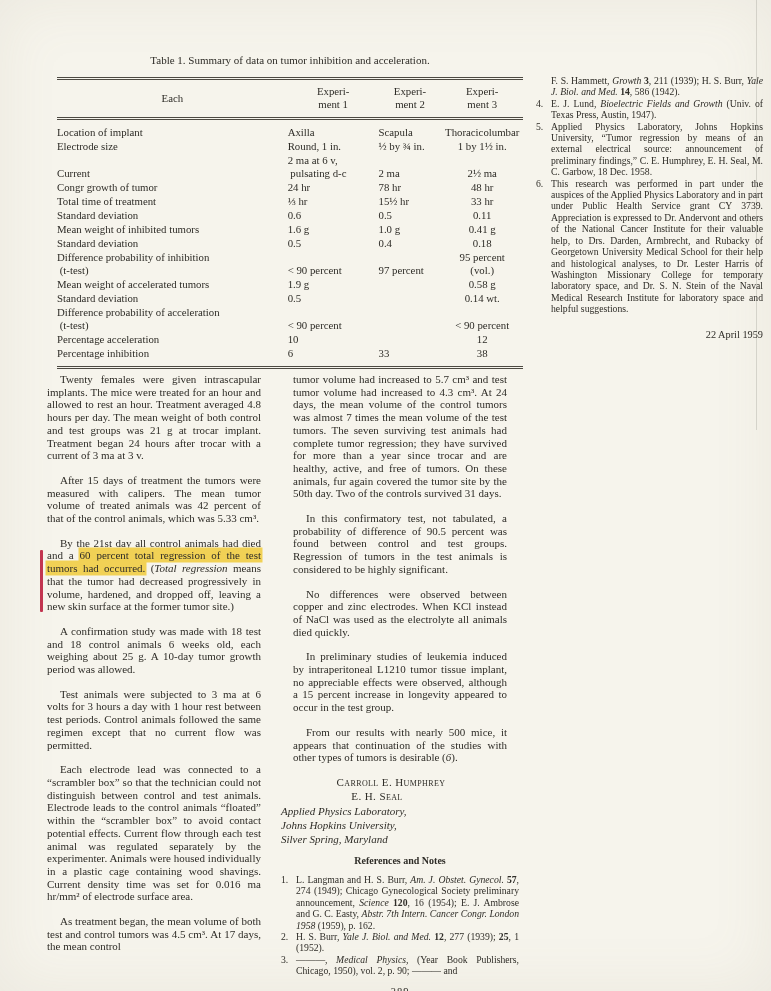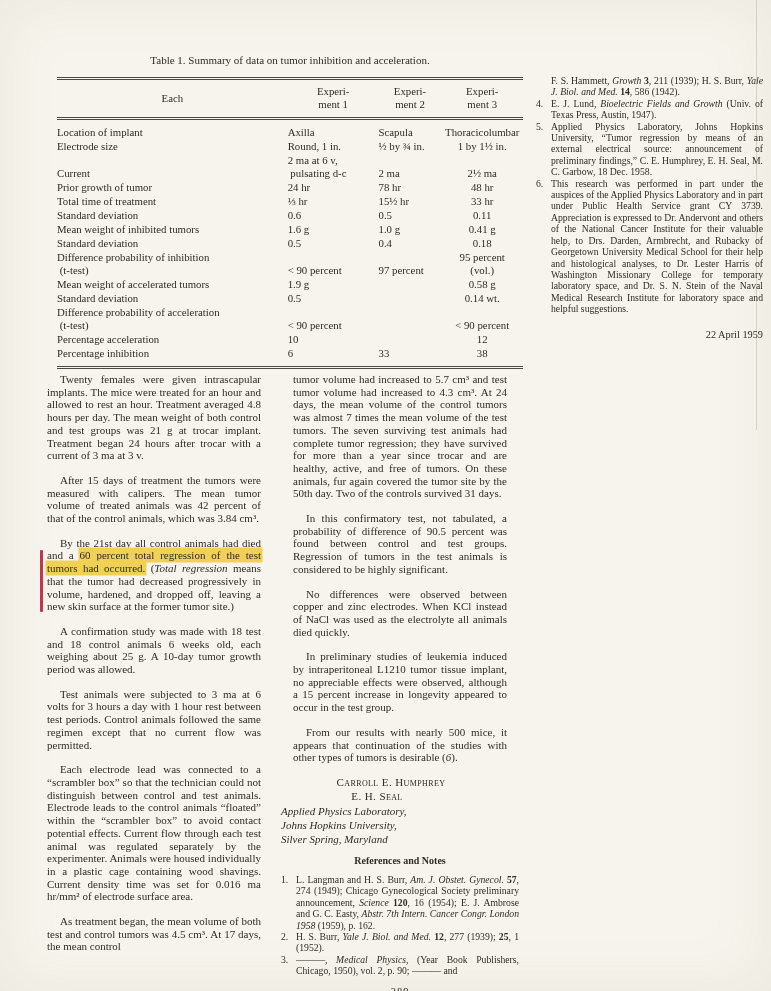--- a/index.html
+++ b/index.html
@@ -127,21 +127,21 @@
           <td class="c-e3">1 by 1½ in.</td>
         </tr>
         <tr>
           <td class="c-label">Current</td>
           <td class="c-e1">2 ma at 6 v,
  pulsating d-c</td>
           <td class="c-e2">2 ma</td>
           <td class="c-e3">2½ ma</td>
         </tr>
         <tr>
-          <td class="c-label">Prior growth of tumor</td>
+          <td class="c-label">Congr growth of tumor</td>
           <td class="c-e1">24 hr</td>
           <td class="c-e2">78 hr</td>
           <td class="c-e3">48 hr</td>
         </tr>
         <tr>
           <td class="c-label">Total time of treatment</td>
           <td class="c-e1">⅓ hr</td>
           <td class="c-e2">15½ hr</td>
           <td class="c-e3">33 hr</td>
         </tr>
@@ -221,21 +221,21 @@
     </div>
     <div class="ref">
       <span class="ref-num">6.</span>
       <span class="ref-body"><span class="seg">This research was performed in part under the auspices of the Applied Physics Laboratory and in part under Public Health Service grant CY 3739. Appreciation is expressed to Dr. Andervont and others of the National Cancer Institute for their valuable help, to Drs. Darden, Armbrecht, and Rubacky of Georgetown University Medical School for their help and histological analyses, to Dr. Lester Harris of Washington Missionary College for temporary laboratory space, and Dr. S. N. Stein of the Naval Medical Research Institute for laboratory space and helpful suggestions.</span></span>
     </div>
     <div class="refs-date">22 April 1959</div>
   </div>
 
   <div class="col col-left">
     <p><span class="seg">Twenty females were given intrascapular implants. The mice were treated for an hour and allowed to rest an hour. Treatment averaged 4.8 hours per day. The mean weight of both control and test groups was 21 g at trocar implant. Treatment began 24 hours after trocar with a current of 3 ma at 3 v.</span></p>
-    <p><span class="seg">After 15 days of treatment the tumors were measured with calipers. The mean tumor volume of treated animals was 42 percent of that of the control animals, which was 3.84 cm³.</span></p>
+    <p><span class="seg">After 15 days of treatment the tumors were measured with calipers. The mean tumor volume of treated animals was 42 percent of that of the control animals, which was 5.33 cm³.</span></p>
     <p class="hl-par">
       <span class="margin-bar"></span>
       <span><span class="seg">By the 21st day all control animals had died and a </span><span class="seg seg-hl">60 percent total regression of the test tumors had occurred.</span><span class="seg"> (</span><span class="seg seg-it">Total regression</span><span class="seg"> means that the tumor had decreased progressively in volume, hardened, and dropped off, leaving a new skin surface at the former tumor site.)</span></span>
     </p>
     <p><span class="seg">A confirmation study was made with 18 test and 18 control animals 6 weeks old, each weighing about 25 g. A 10-day tumor growth period was allowed.</span></p>
     <p><span class="seg">Test animals were subjected to 3 ma at 6 volts for 3 hours a day with 1 hour rest between test periods. Control animals followed the same regimen except that no current flow was permitted.</span></p>
     <p><span class="seg">Each electrode lead was connected to a “scrambler box” so that the technician could not distinguish between control and test animals. Electrode leads to the control animals “floated” within the “scrambler box” to avoid contact potential effects. Current flow through each test animal was regulated separately by the experimenter. Animals were housed individually in a plastic cage containing wood shavings. Current density time was set for 0.016 ma hr/mm² of electrode surface area.</span></p>
     <p><span class="seg">As treatment began, the mean volume of both test and control tumors was 4.5 cm³. At 17 days, the mean control</span></p>
   </div>
 

